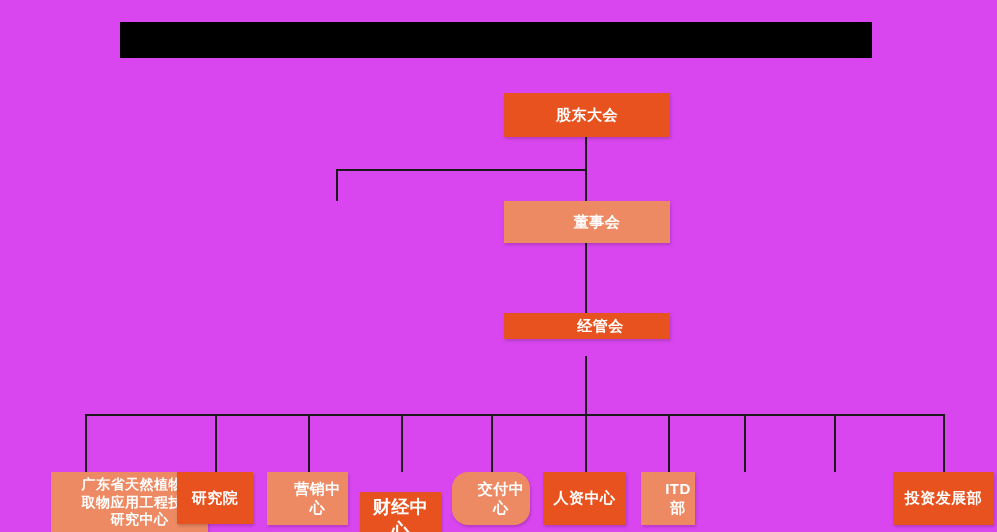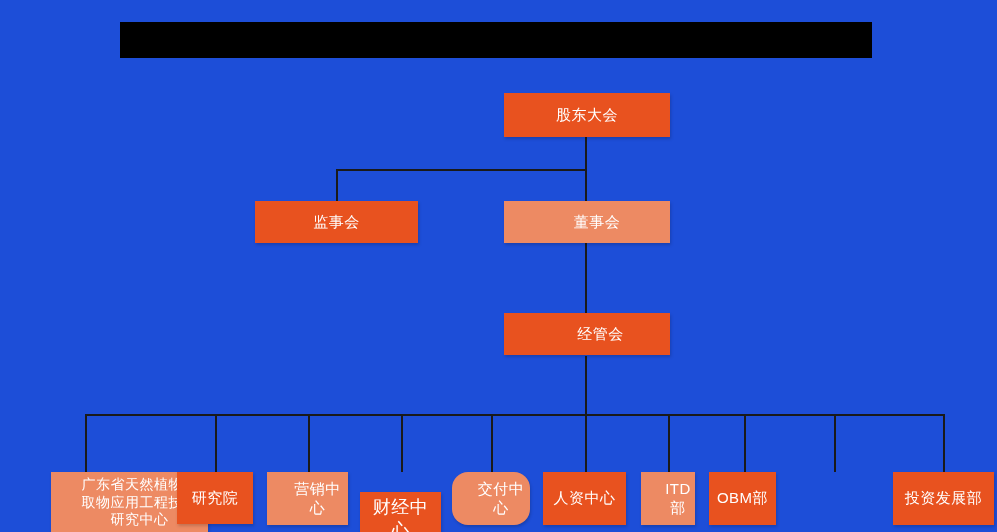--- a/index.html
+++ b/index.html
@@ -8,22 +8,23 @@
     padding: 0;
     background: #ffffff;
   }
   body {
     font-family: "Liberation Sans", "DejaVu Sans", sans-serif;
   }
   #canvas {
     position: relative;
     width: 997px;
     height: 532px;
-    background: #1d4ed8;
+    background: #d946ef;
     overflow: hidden;
+    font-weight: bold;
   }
 
   
   .title-bar {
     position: absolute;
     left: 120px;
     top: 22px;
     width: 752px;
     height: 36px;
     background: #000000;
@@ -87,29 +88,26 @@
   <div class="line v" style="left:585px; top:414px; height:58px;"></div>
   <div class="line v" style="left:668px; top:414px; height:58px;"></div>
   <div class="line v" style="left:744px; top:414px; height:58px;"></div>
   <div class="line v" style="left:834px; top:414px; height:58px;"></div>
   <div class="line v" style="left:943px; top:414px; height:58px;"></div>
 
   <div class="node dark" style="left:504px; top:93px; width:166px; height:44px; font-size:15px;">
     <span class="lbl">股东大会</span>
   </div>
 
-  <div class="node dark" style="left:255px; top:201px; width:163px; height:42px; font-size:15px;">
-    <span class="lbl">监事会</span>
-  </div>
 
   <div class="node light" style="left:504px; top:201px; width:166px; height:42px; font-size:15px;">
     <span class="lbl">董事会</span>
   </div>
 
-  <div class="node dark" style="left:504px; top:313px; width:166px; height:42px; font-size:15px;padding-left:27px;">
+  <div class="node dark" style="left:504px; top:313px; width:166px; height:26px; font-size:15px;padding-left:27px;">
     <span class="lbl">经管会</span>
   </div>
 
   <div class="node light" style="left:3px; top:472px; width:157px; height:61px; font-size:14px;margin-left:48px;">
     <span class="lbl">广东省天然植物提取物应用工程技术研究中心</span>
   </div>
 
   <div class="node dark" style="left:177px; top:472px; width:76px; height:52px; font-size:15px;">
     <span class="lbl">研究院</span>
   </div>
@@ -127,22 +125,19 @@
   </div>
 
   <div class="node dark" style="left:543px; top:472px; width:83px; height:53px; font-size:15px;text-align:center;">
     <span class="lbl">人资中心</span>
   </div>
 
   <div class="node light" style="left:641px; top:472px; width:54px; height:53px; font-size:15px;">
     <span class="lbl">ITD部</span>
   </div>
 
-  <div class="node dark" style="left:709px; top:472px; width:67px; height:53px; font-size:15px;">
-    <span class="lbl">OBM部</span>
-  </div>
 
 
   <div class="node dark" style="left:893px; top:472px; width:101px; height:53px; font-size:15px;">
     <span class="lbl">投资发展部</span>
   </div>
 
 </div>
 
 </body></html>

